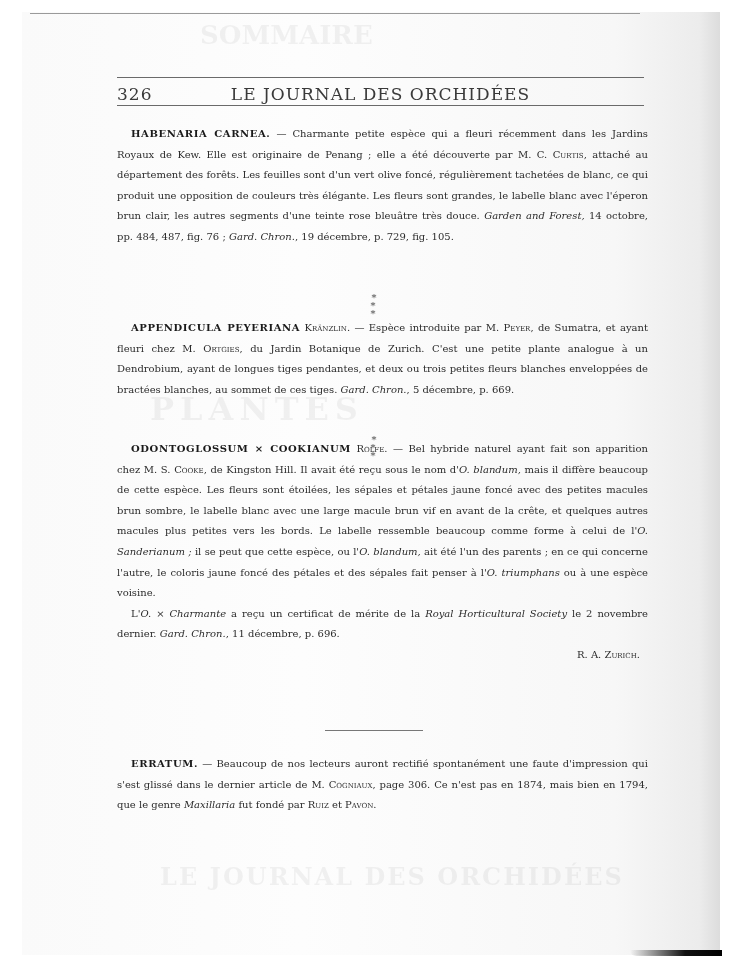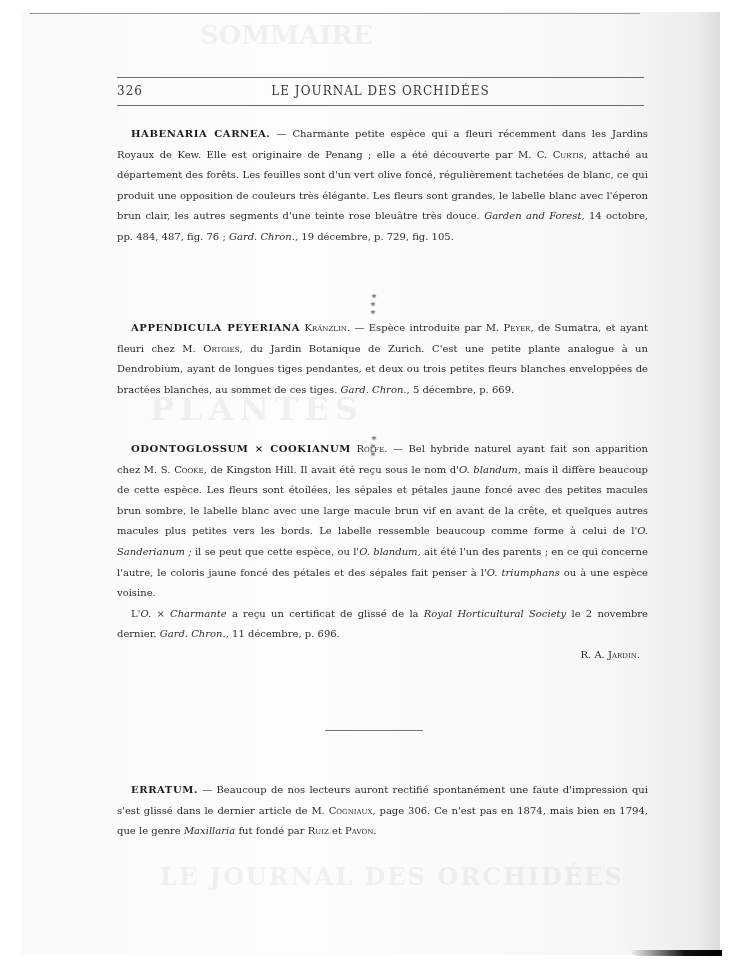--- a/index.html
+++ b/index.html
@@ -42,21 +42,21 @@
     .rule.h1 { left: 117px; top: 77px; width: 527px; }
     .rule.h2 { left: 117px; top: 105px; width: 527px; }
     .rule.sep { left: 325px; top: 730px; width: 98px; background: #777; }
 
     .running-head {
       position: absolute;
       top: 84px;
       left: 117px;
       width: 527px;
       height: 18px;
-      font-size: 12px;
+      font-size: 17px;
       letter-spacing: 1px;
       color: #3a3a3a;
     }
     .page-number {
       position: absolute;
       left: 0;
       top: 0;
     }
     .journal-title {
       position: absolute;
@@ -157,24 +157,24 @@
 <div class="asterism" style="top:436px;">
   <span class="a1">*</span>
   <span class="a2">* *</span>
 </div>
 
 <div class="article" style="top:432px;margin-top:7px;">
   <p>
     <span class="title-bold">ODONTOGLOSSUM × COOKIANUM</span><span><span> </span><span class="sc">Rolfe</span><span>. — Bel hybride naturel ayant fait son apparition chez M. S. </span><span class="sc">Cooke</span><span>, de Kingston Hill. Il avait été reçu sous le nom d'</span><span class="it">O. blandum,</span><span> mais il diffère beaucoup de cette espèce. Les fleurs sont étoilées, les sépales et pétales jaune foncé avec des petites macules brun sombre, le labelle blanc avec une large macule brun vif en avant de la crête, et quelques autres macules plus petites vers les bords. Le labelle ressemble beaucoup comme forme à celui de l'</span><span class="it">O. Sanderianum ;</span><span> il se peut que cette espèce, ou l'</span><span class="it">O. blandum,</span><span> ait été l'un des parents ; en ce qui concerne l'autre, le coloris jaune foncé des pétales et des sépales fait penser à l'</span><span class="it">O. triumphans</span><span> ou à une espèce voisine.</span></span>
   </p>
   <p>
-    <span><span>L'</span><span class="it">O.</span><span> × </span><span class="it">Charmante</span><span> a reçu un certificat de glissé de la </span><span class="it">Royal Horticultural Society</span><span> le 2 novembre dernier. </span><span class="it">Gard. Chron.</span><span>, 11 décembre, p. 696.</span></span>
+    <span><span>L'</span><span class="it">O.</span><span> × </span><span class="it">Charmante</span><span> a reçu un certificat de mérite de la </span><span class="it">Royal Horticultural Society</span><span> le 2 novembre dernier. </span><span class="it">Gard. Chron.</span><span>, 11 décembre, p. 696.</span></span>
   </p>
-  <p class="signature sc">R. A. Jardin.</p>
+  <p class="signature sc">R. A. Zurich.</p>
 </div>
 
 <div class="rule sep"></div>
 
-<div class="article" style="top:780px;">
+<div class="article" style="top:754px;">
   <p>
     <span class="title-bold">ERRATUM.</span><span><span> — Beaucoup de nos lecteurs auront rectifié spontanément une faute d'impression qui s'est glissé dans le dernier article de M. </span><span class="sc">Cogniaux</span><span>, page 306. Ce n'est pas en 1874, mais bien en 1794, que le genre </span><span class="it">Maxillaria</span><span> fut fondé par </span><span class="sc">Ruiz</span><span> et </span><span class="sc">Pavon</span><span>.</span></span>
   </p>
 </div>
 
 </body></html>

